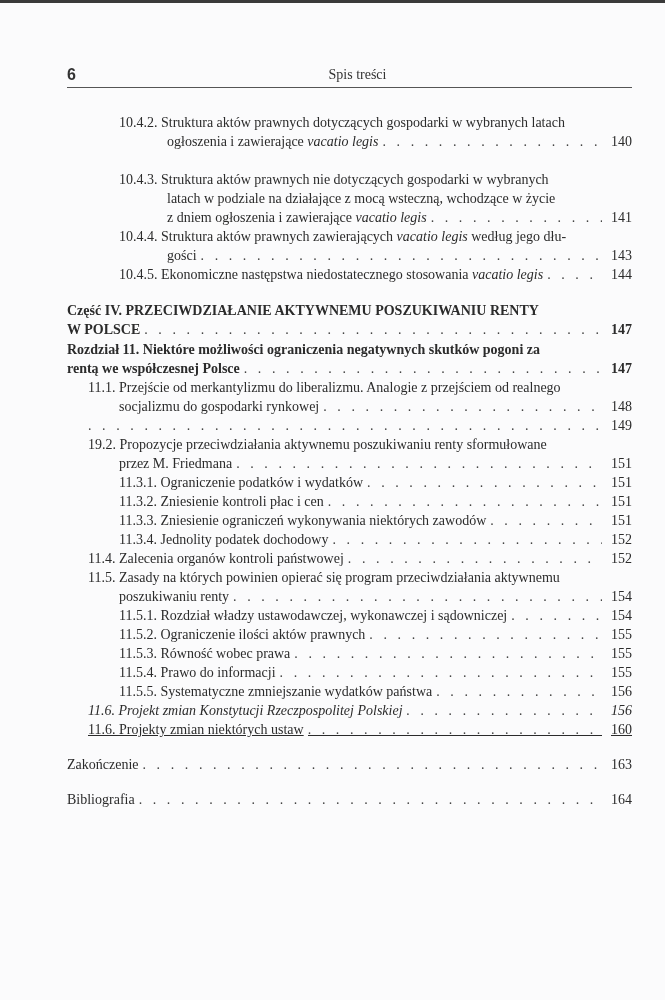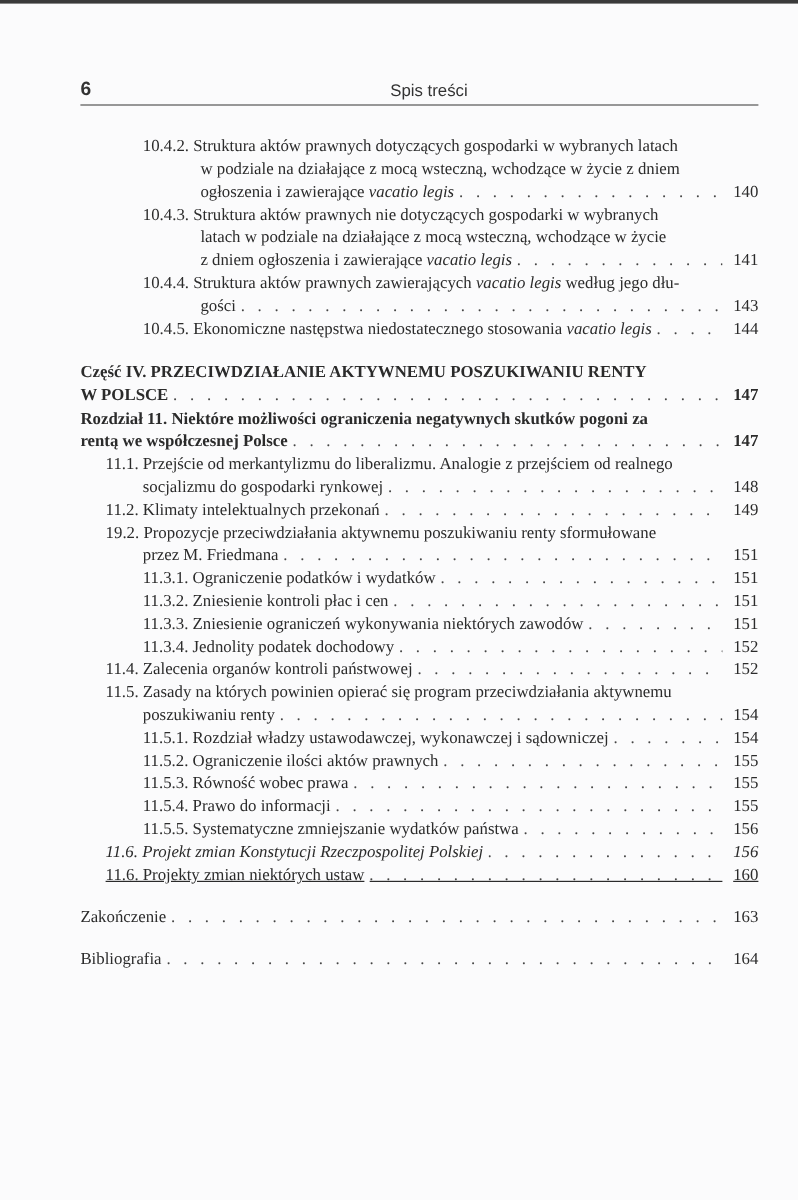--- a/index.html
+++ b/index.html
@@ -2,21 +2,21 @@
 <html><head>
 <meta charset="utf-8">
 <style>
   html, body { margin:0; padding:0; }
   body { width:665px; height:1000px; background:#fbfbfc; position:relative; overflow:hidden;
          font-family:"Liberation Serif", serif; color:#2a2a2a; }
   .topstrip { position:absolute; left:0; top:0; width:665px; height:3px; background:#3a3a3a; }
   .folio { position:absolute; left:67px; top:66px; font-family:"Liberation Sans", sans-serif;
            font-weight:bold; font-size:16px; color:#333; }
   .runhead { position:absolute; left:0; width:665px; top:67px; text-align:center;
-             font-family:Liberation Sans, sans-serif; font-size:14px; color:#333; padding-left:50px; box-sizing:border-box; }
+             font-family:Liberation Serif, serif; font-size:14px; color:#333; padding-left:50px; box-sizing:border-box; }
   .rule { position:absolute; left:67px; top:87px; width:565px; height:1px; background:#555; }
   .toc { position:absolute; left:0; top:0; width:665px; }
   .entry { position:absolute; font-size:14px; line-height:19px; color:#2b2b2b; }
   .line { position:relative; height:19px; white-space:nowrap; }
   .bold { font-weight:bold; }
   i { font-style:italic; }
   .filled { display:flex; }
   .filled .txt { white-space:nowrap; padding-right:4px;text-align:right; }
   .filled .lead { flex:1; overflow:hidden; white-space:nowrap; letter-spacing:3.55px; color:#444; }
   .filled .pg { width:30px; text-align:right; flex:none; }
@@ -26,21 +26,20 @@
 
 <div class="topstrip"></div>
 <div class="folio">6</div>
 <div class="runhead">Spis treści</div>
 <div class="rule"></div>
 
 <div class="toc">
 
   <div class="entry" style="left:119px; top:113px; width:513px;">
     <div class="line">10.4.2. Struktura aktów prawnych dotyczących gospodarki w wybranych latach</div>
-    <div class="line" style="padding-left:48px">w podziale na działające z mocą wsteczną, wchodzące w życie z dniem</div>
     <div class="line filled" style="padding-left:48px">
       <span class="txt"><span>ogłoszenia i zawierające </span><i>vacatio legis</i></span>
       <span class="lead">. . . . . . . . . . . . . . . . . . . . . . . . . . . . . . . . . . . . . . . . . . . . . . . . . . . . . . . . . . . . . . . . . . . . . . . . . . . . . .</span>
       <span class="pg">140</span>
     </div>
   </div>
 
   <div class="entry" style="left:119px; top:170px; width:513px;">
     <div class="line">10.4.3. Struktura aktów prawnych nie dotyczących gospodarki w wybranych</div>
     <div class="line" style="padding-left:48px">latach w podziale na działające z mocą wsteczną, wchodzące w życie</div>
@@ -90,21 +89,20 @@
     <div class="line">11.1. Przejście od merkantylizmu do liberalizmu. Analogie z przejściem od realnego</div>
     <div class="line filled" style="padding-left:31px">
       <span class="txt">socjalizmu do gospodarki rynkowej</span>
       <span class="lead">. . . . . . . . . . . . . . . . . . . . . . . . . . . . . . . . . . . . . . . . . . . . . . . . . . . . . . . . . . . . . . . . . . . . . . . . . . . . . .</span>
       <span class="pg">148</span>
     </div>
   </div>
 
   <div class="entry" style="left:88px; top:416px; width:544px;">
     <div class="line filled">
-      <span class="txt">11.2. Klimaty intelektualnych przekonań</span>
       <span class="lead">. . . . . . . . . . . . . . . . . . . . . . . . . . . . . . . . . . . . . . . . . . . . . . . . . . . . . . . . . . . . . . . . . . . . . . . . . . . . . .</span>
       <span class="pg">149</span>
     </div>
   </div>
 
   <div class="entry" style="left:88px; top:435px; width:544px;">
     <div class="line">19.2. Propozycje przeciwdziałania aktywnemu poszukiwaniu renty sformułowane</div>
     <div class="line filled" style="padding-left:31px">
       <span class="txt">przez M. Friedmana</span>
       <span class="lead">. . . . . . . . . . . . . . . . . . . . . . . . . . . . . . . . . . . . . . . . . . . . . . . . . . . . . . . . . . . . . . . . . . . . . . . . . . . . . .</span>

